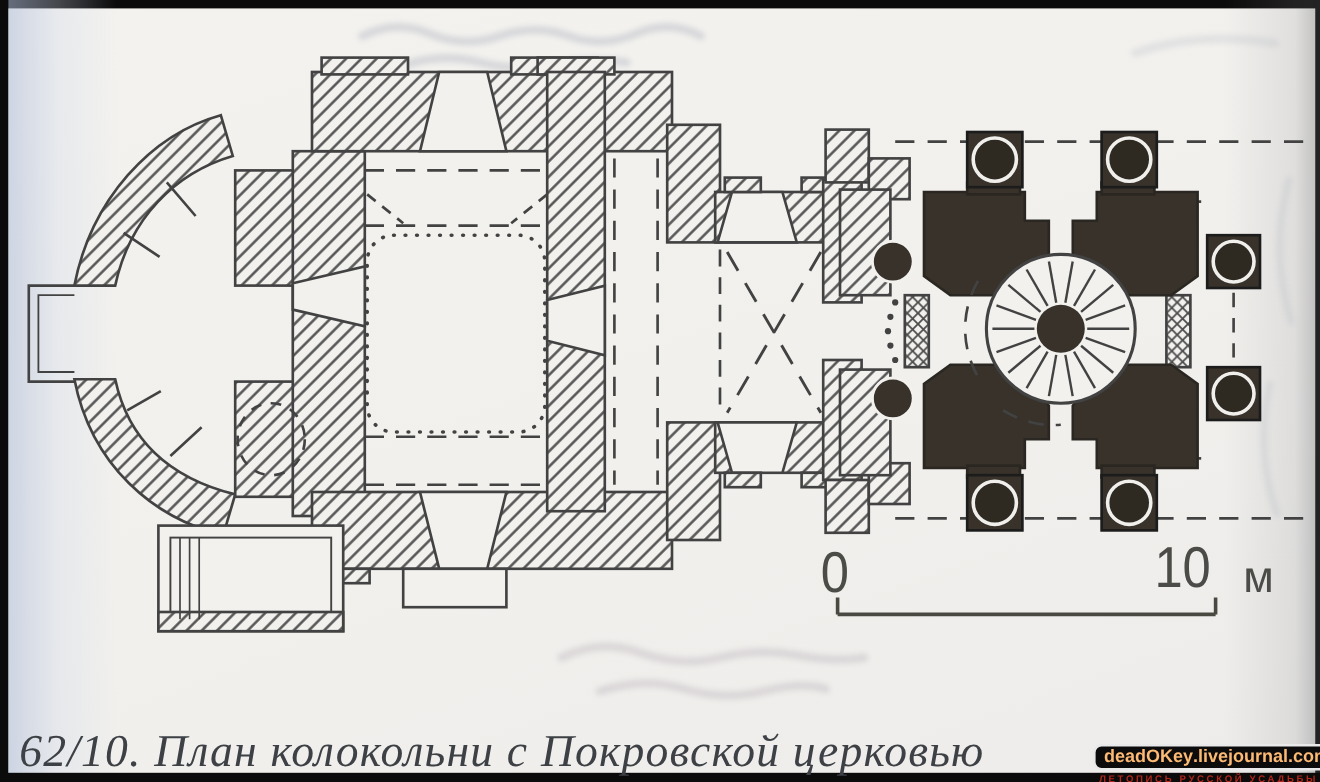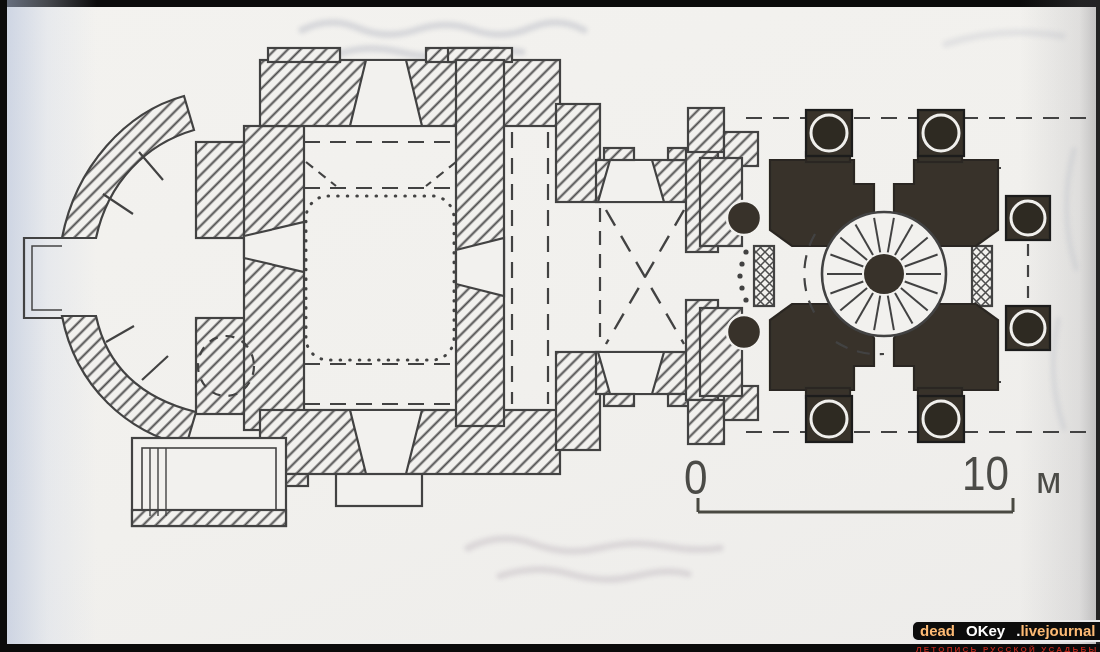--- a/index.html
+++ b/index.html
@@ -43,21 +43,21 @@
 
   .watermark{
     position:absolute;left:911px;top:620px;z-index:8;
     display:inline-flex;align-items:center;
     background:#0c0c0c;border:2px solid #e9e9e9;border-radius:7px;
     padding:1px 7px 2px 7px;
     font-family:"Liberation Sans",sans-serif;font-weight:700;font-size:15px;
     letter-spacing:0;white-space:nowrap;line-height:1;
   }
   .wm-light{color:#fdba74;}
-  .wm-red{color:#ffffff;padding-left:11px;}
+  .wm-red{color:#fdba74;}
   .wm-tagline{
     position:absolute;left:916px;top:645px;z-index:9;
     font-family:"Liberation Sans",sans-serif;font-weight:700;
     font-size:8px;letter-spacing:2.2px;color:#b3261a;text-transform:uppercase;
     white-space:nowrap;
   }
 </style>
 </head>
 <body>
 
@@ -270,20 +270,21 @@
   <div class="edge edge-left"></div>
   <div class="edge edge-bottom"></div>
   <div class="edge edge-right"></div>
   <div class="left-sheen"></div>
   <div class="fold-right"></div>
 
   <div class="scale-label scale-zero">0</div>
   <div class="scale-label scale-ten">10</div>
   <div class="scale-label scale-unit">м</div>
 
+  <div class="caption">62/10. План колокольни с Покровской церковью</div>
 
   <div class="watermark">
     <span class="wm-light">dead</span>
     <span class="wm-red">OKey</span>
     <span class="wm-red">.</span>
     <span class="wm-light">livejournal</span>
     <span class="wm-red">.</span>
     <span class="wm-light">com</span>
   </div>
   <div class="wm-tagline">летопись русской усадьбы</div>

